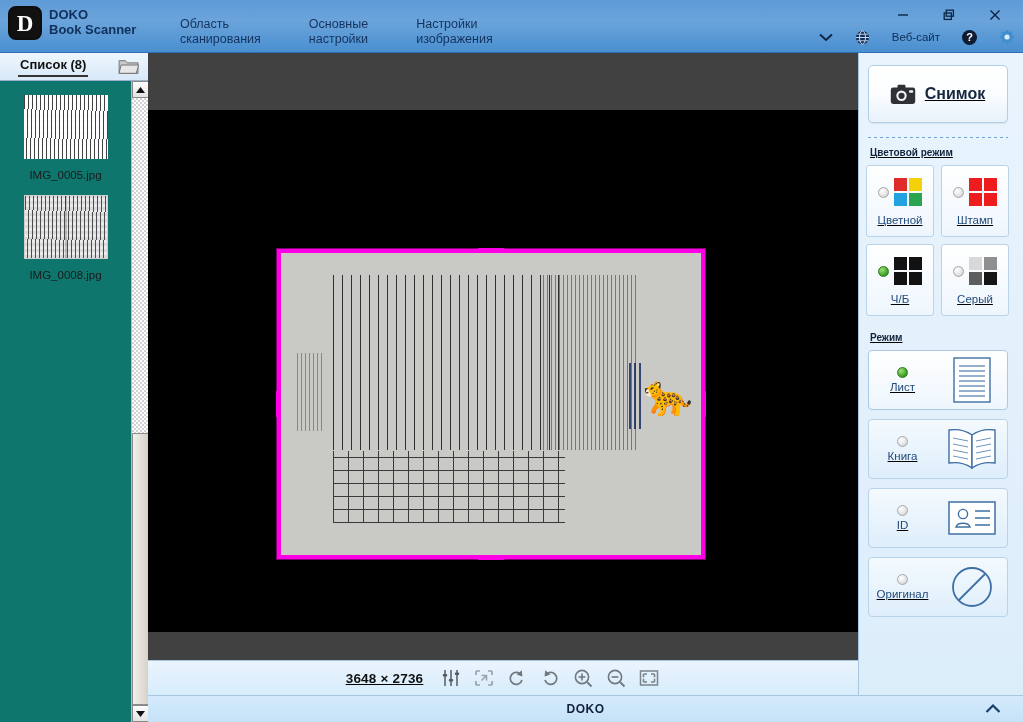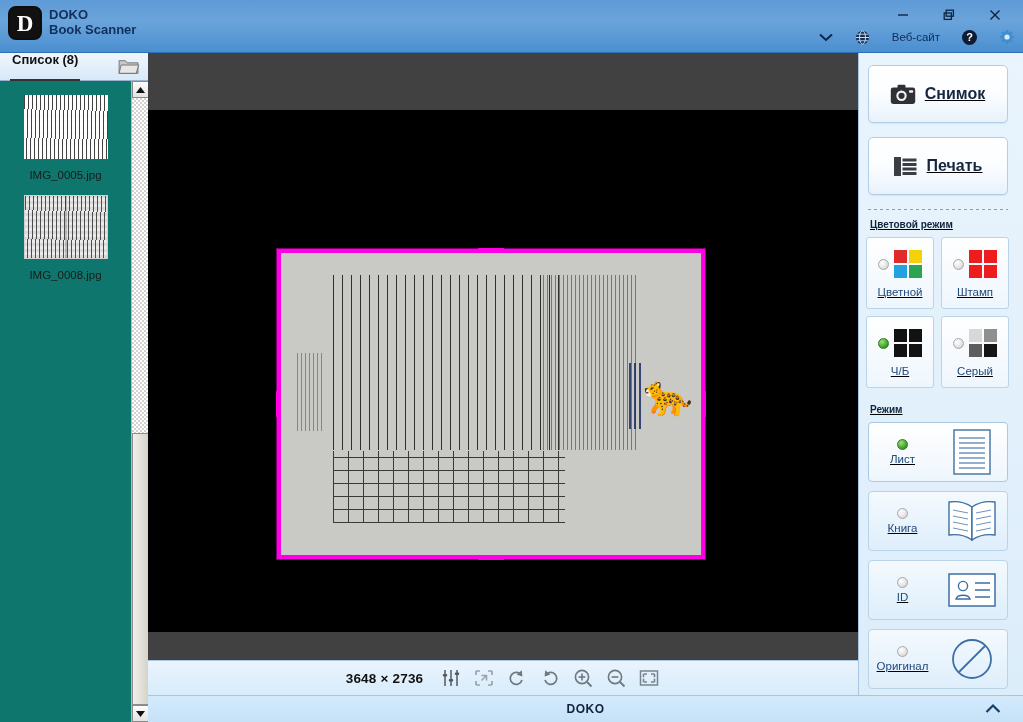--- a/index.html
+++ b/index.html
@@ -68,21 +68,21 @@
     background: #fff; border-right: 1px solid #9aa7b5;
   }
   .listhdr {
     position: absolute; left: 0; top: 0; width: 148px; height: 28px;
     background: linear-gradient(to bottom,#eef6fd,#d8e9f8);
     border-bottom: 1px solid #9ab3cc;
     display: flex; align-items: center; padding: 0 4px;
   }
   .listhdr-title {
     font-size: 13px; font-weight: bold; color: #111;
-    border-bottom: 2px solid #333; padding: 0 2px 12px 2px; margin-left: 6px;
+    border-bottom: 2px solid #333; padding: 0 2px 3px 2px; margin-left: 14px;
   }
   .folder-icon { position: absolute; right: 8px; top: 5px; width: 22px; height: 18px; }
 
   .thumblist {
     position: absolute; left: 0; top: 28px; width: 131px; height: 641px;
     background: #0f766e; overflow: hidden;
   }
   .thumb-item {
     width: 131px; display: flex; flex-direction: column; align-items: center;
     cursor: pointer; padding-top: 14px;
@@ -194,21 +194,21 @@
   }
   .sel-handle {
     position: absolute; background: #ff00e6; width: 26px; height: 5px;
   }
 
   
   .bottombar {
     position: absolute; left: 148px; top: 660px; width: 710px; height: 35px;
     background: linear-gradient(to bottom,#eaf4fd,#d7ecfb);
     border-top: 1px solid #a8c6e0;
-    display: flex; align-items: center; justify-content: center; gap: 11px;
+    display: flex; align-items: center; justify-content: center; gap: 11px; text-decoration: underline;
   }
   .res-txt { font-size: 13.5px; font-weight: bold; color: #111; letter-spacing: .2px; margin-right: 6px; }
   .tool-ic { width: 22px; height: 22px; cursor: pointer; display:block; }
 
   .statusbar {
     position: absolute; left: 148px; top: 695px; width: 875px; height: 27px;
     background: linear-gradient(to bottom,#d4eafb,#c5e2f8);
     border-top: 1px solid #a8c6e0;
     display: flex; align-items: center; justify-content: center;
   }
@@ -289,20 +289,28 @@
     <div class="logo-wrap">
       <div class="logo-mark">
         <span>D</span>
       </div>
       <div class="logo-text">
         <span class="l1">DOKO</span>
         <span class="l2">Book Scanner</span>
       </div>
     </div>
 
+    <div class="navtabs">
+      <div class="navtab">Область
+сканирования</div>
+      <div class="navtab">Основные
+настройки</div>
+      <div class="navtab">Настройки
+изображения</div>
+    </div>
 
     <div class="winbtns">
       <div class="winbtn">
         <svg width="14" height="14" viewBox="0 0 14 14">
             <line x1="2" y1="7" x2="12" y2="7" stroke="#0e2646" stroke-width="1.4"></line>
           </svg>
       </div>
       <div class="winbtn">
         <svg width="14" height="14" viewBox="0 0 14 14">
           <rect x="4.2" y="2.2" width="7.2" height="6" fill="none" stroke="#0e2646" stroke-width="1.3"></rect>
@@ -466,30 +474,20 @@
       <svg width="26" height="21" viewBox="0 0 26 21">
         <rect x="0.8" y="3.5" width="24.4" height="16.5" rx="2.4" fill="#2f3136"></rect>
         <rect x="7.5" y="0.8" width="8" height="3.6" rx="1.2" fill="#2f3136"></rect>
         <circle cx="11.5" cy="11.8" r="5.2" fill="#f2f4f6"></circle>
         <circle cx="11.5" cy="11.8" r="3.1" fill="#2f3136"></circle>
         <rect x="19" y="6.3" width="4.2" height="2.4" rx="1" fill="#f2f4f6"></rect>
       </svg>
       <span class="bigbtn-lbl">Снимок</span>
     </div>
 
-    <div class="bigbtn">
-      <svg width="25" height="23" viewBox="0 0 25 23">
-        <rect x="1" y="2" width="7" height="19" fill="#3b3e43"></rect>
-        <rect x="9.5" y="3.5" width="14" height="3" fill="#3b3e43"></rect>
-        <rect x="9.5" y="8" width="14" height="3" fill="#3b3e43"></rect>
-        <rect x="9.5" y="12.5" width="14" height="3" fill="#3b3e43"></rect>
-        <rect x="9.5" y="17" width="14" height="3" fill="#3b3e43"></rect>
-      </svg>
-      <span class="bigbtn-lbl">Печать</span>
-    </div>
 
     <div class="dotted-sep"></div>
 
     <div class="sec-title">Цветовой режим</div>
 
     <div class="grid2">
       <div class="mode-cell">
         <div class="cell-top">
           <div class="radio"></div>
           <div class="swatch">

